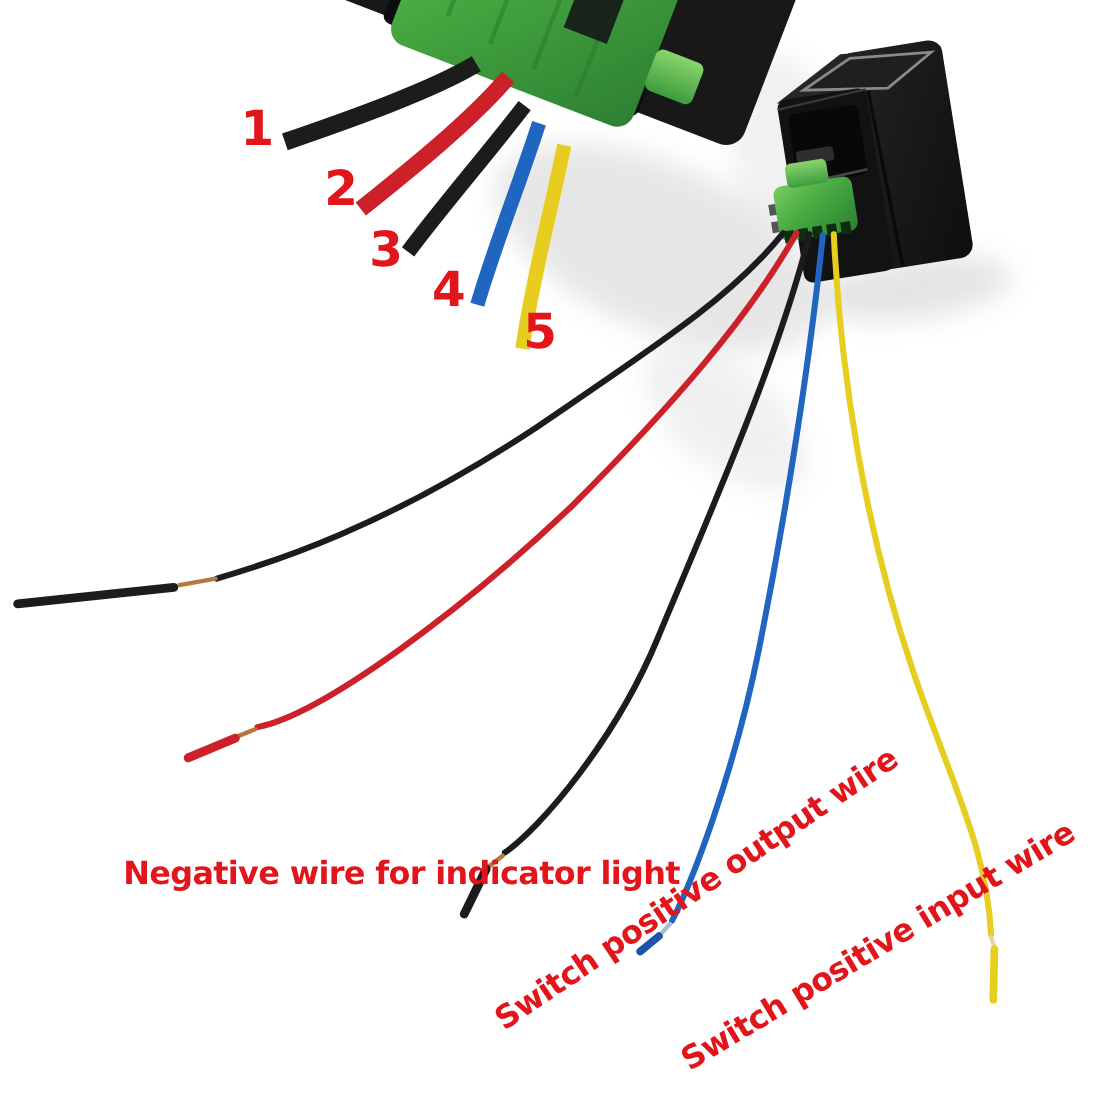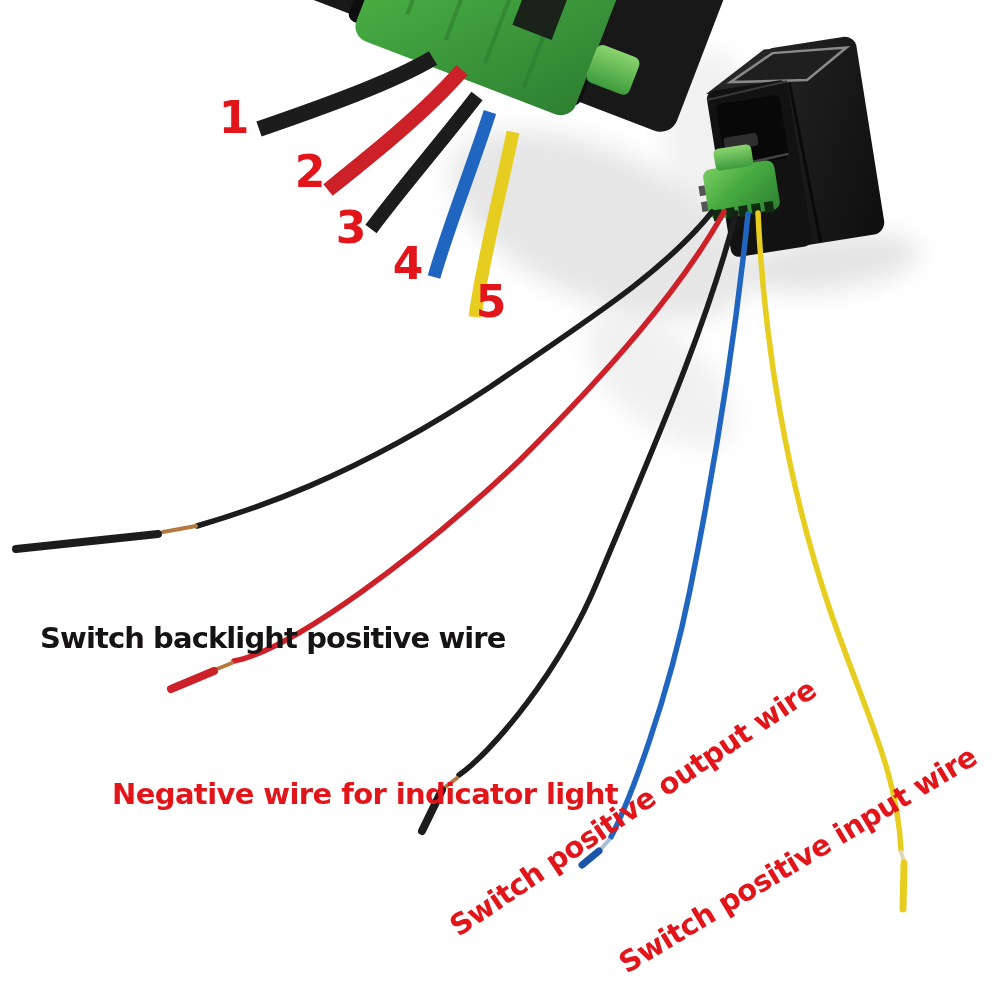--- a/index.html
+++ b/index.html
@@ -135,18 +135,17 @@
       <path d="M904,863 L903,909" class="wy" stroke-width="7" stroke-linecap="round" fill="none"></path>
     </g>
   </svg>
 
   <div class="num n1">1</div>
   <div class="num n2">2</div>
   <div class="num n3">3</div>
   <div class="num n4">4</div>
   <div class="num n5">5</div>
 
-  <div class="lbl black l2">Switch backlight positive wire</div>
   <div class="lbl red l3">Negative wire for indicator light</div>
   <div class="lbl red l4">Switch positive output wire</div>
   <div class="lbl red l5">Switch positive input wire</div>
 
 </div>
 
 </body></html>

